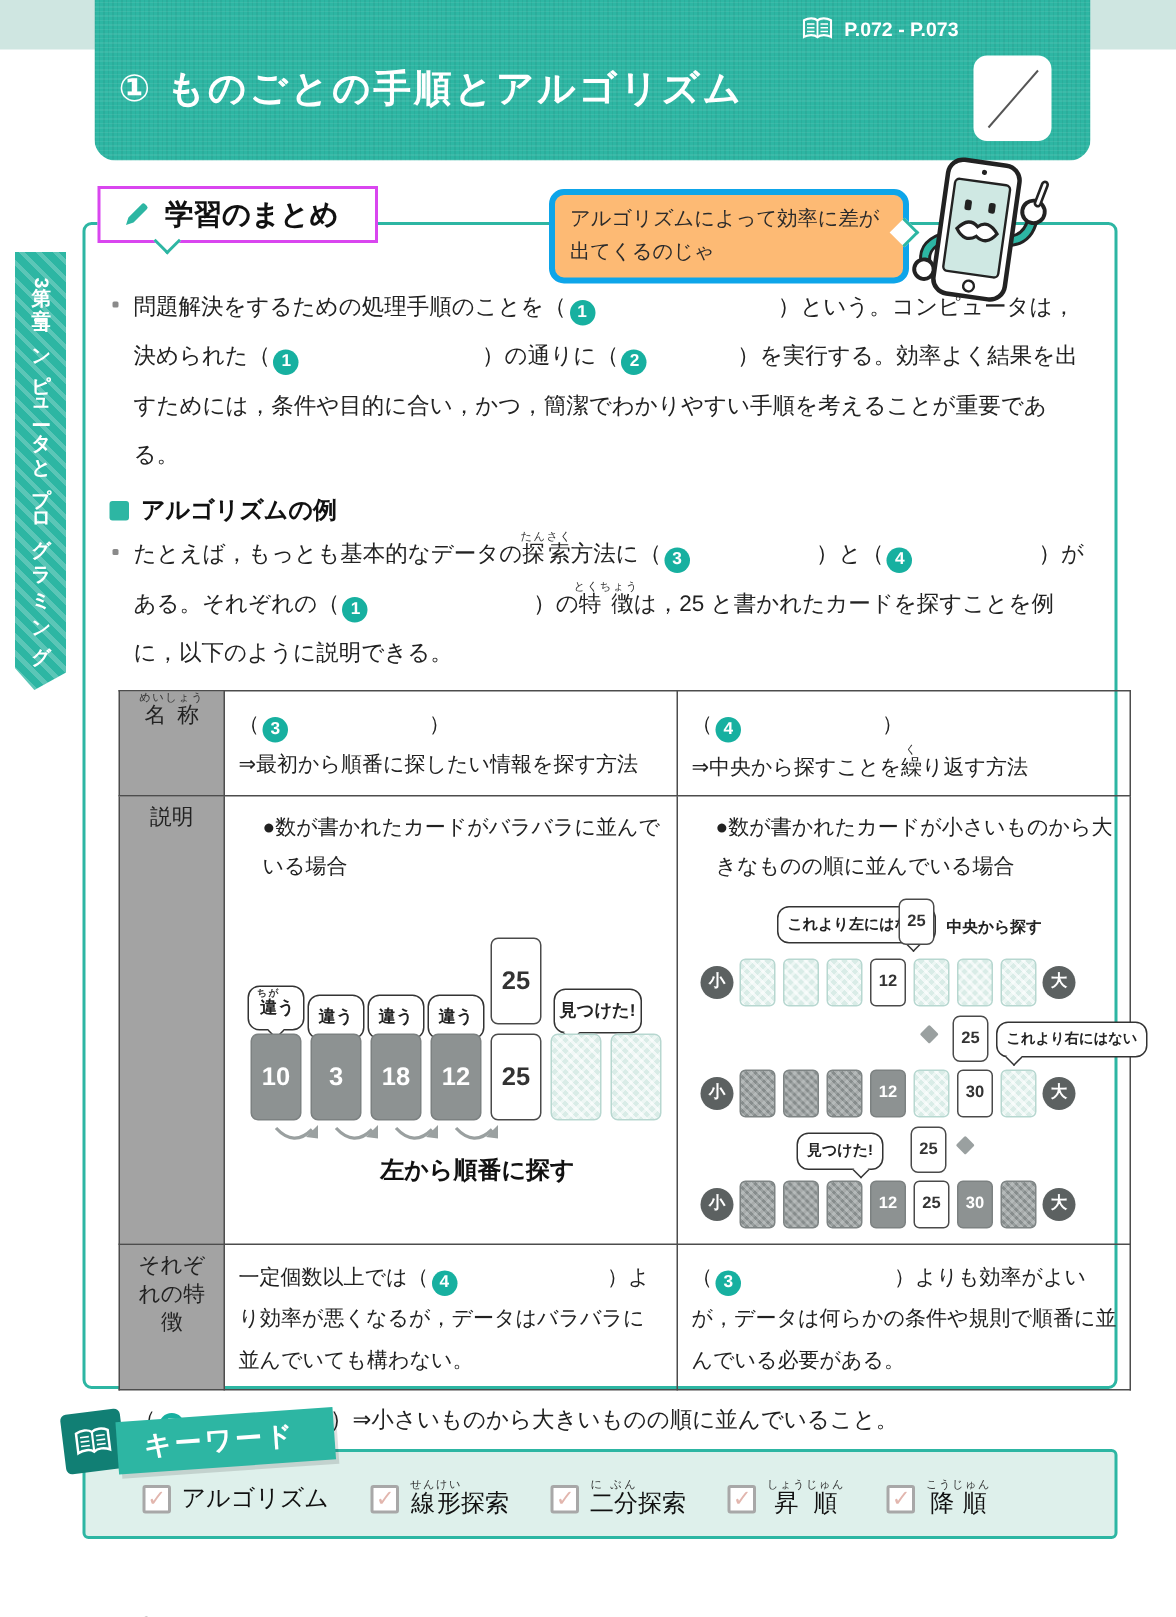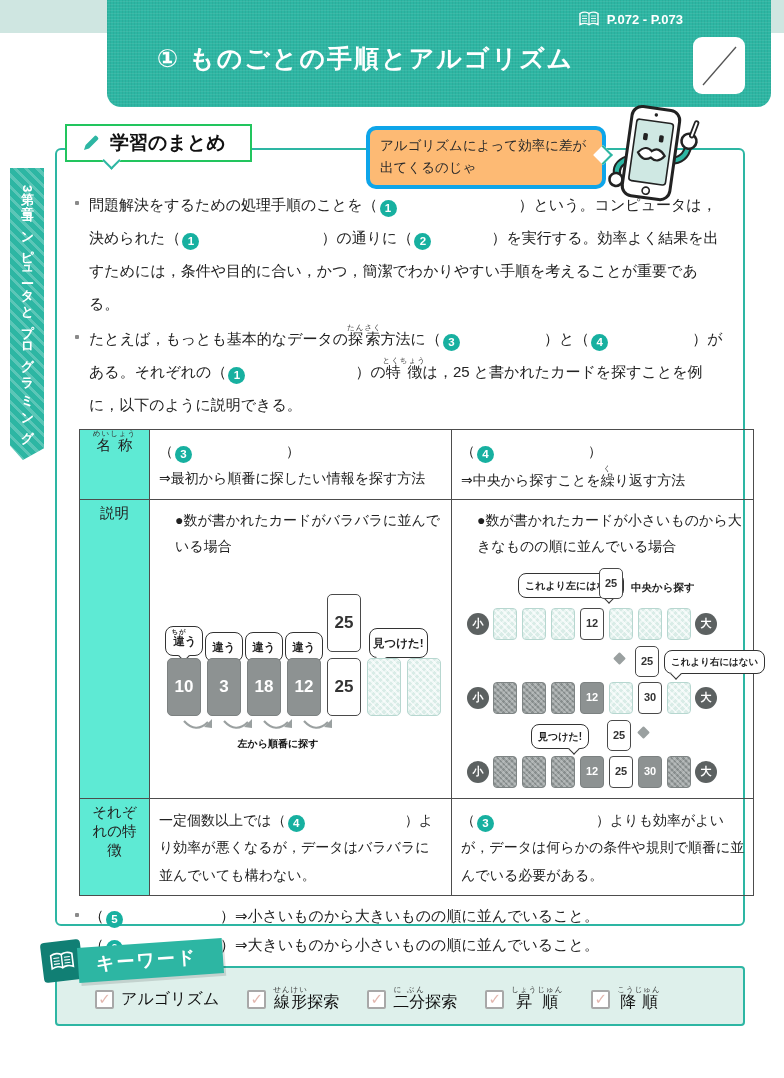--- a/index.html
+++ b/index.html
@@ -9,37 +9,36 @@
     font-family:"Liberation Sans","DejaVu Sans",sans-serif; color:#2b2b2b;
   }
   
   .top-strip { position:absolute; left:0; top:0; width:784px; height:33px; background:#cfe6e1; }
   .banner {
     position:absolute; left:63px; top:0; width:664px; height:107px;
     background:#2db6a3;
     background-image:repeating-linear-gradient(0deg, rgba(255,255,255,.07) 0 1px, transparent 1px 3px),
                      repeating-linear-gradient(90deg, rgba(0,0,0,.05) 0 1px, transparent 1px 3px);
     border-radius:0 0 14px 14px;
-    margin-left:44px;
-  }
-  .banner-title { position:absolute; left:50px; top:42px; color:#fff; font-size:25px; font-weight:bold; letter-spacing:2px; }
+  }
+  .banner-title { position:absolute; left:16px; top:42px; color:#fff; font-size:25px; font-weight:bold; letter-spacing:2px; }
   .page-ref { position:absolute; right:88px; top:11px; display:flex; align-items:center; gap:7px; color:#fff; font-size:13px; font-weight:bold; }
   .answer-box { position:absolute; right:26px; top:37px; width:52px; height:57px; background:#fff; border-radius:9px; }
   
   .ribbon {
     position:absolute; left:10px; top:168px; width:34px; height:292px;
     background:#2db6a3;
     background-image:repeating-linear-gradient(45deg, rgba(255,255,255,.22) 0 3px, transparent 3px 8px);
     clip-path:polygon(0 0,100% 0,100% 96%,38% 100%,0 95%);
     display:flex; justify-content:center; padding-top:14px;
   }
   .ribbon span { writing-mode:vertical-rl; color:#fff; font-size:13px; font-weight:bold; letter-spacing:3px; }
   
   .summary-badge {
-    position:absolute; left:65px; top:124px; background:#fff; border:2px solid #22c55e;
+    position:absolute; left:65px; top:124px; background:#fff; border:2px solid #d946ef;
     display:flex; align-items:center; gap:9px; padding:4px 24px 4px 14px; z-index:5;
     font-size:19px; font-weight:bold; color:#111;
   }
   .summary-badge::after {
     content:""; position:absolute; left:38px; bottom:-7px; width:11px; height:11px; background:#fff;
     border-right:2px solid #2db6a3; border-bottom:2px solid #2db6a3; transform:rotate(45deg);
   }
   .speech {
     position:absolute; left:366px; top:126px; width:240px; background:#fdba74; border:4px solid #0ea5e9;
     border-radius:10px; padding:5px 10px; font-size:13.5px; line-height:1.65; z-index:5;
@@ -61,21 +60,21 @@
   .nb {
     display:inline-flex; justify-content:center; align-items:center; width:17px; height:17px;
     background:#17b0a0; color:#fff; border-radius:50%; font-size:11.5px; font-weight:bold;
     vertical-align:-2px; margin:0 2px;
   }
   .blank { display:inline-block; height:1px; }
   ruby rt { font-size:7.5px; color:#333; letter-spacing:1px; }
   
   table.algo { border-collapse:collapse; margin:8px 0 0 6px; table-layout:fixed; width:675px; }
   table.algo td { border:1.5px solid #4d4d4d; vertical-align:top; }
-  td.rowhead { width:70px; background:#5eead4; text-align:center; vertical-align:middle; font-size:14.5px; color:#222; padding:4px 6px; }
+  td.rowhead { width:70px; background:#a3a3a3; text-align:center; vertical-align:middle; font-size:14.5px; color:#222; padding:4px 6px; }
   td.cell { width:302px; padding:8px 8px 6px 9px; font-size:14px; line-height:1.95; color:#222; }
   .cell-line { font-size:14px; line-height:1.9; }
   
   .diag-head { font-size:14px; line-height:1.85; color:#222;margin-left:16px; }
   .ldiag { position:relative; height:196px; margin-top:10px; }
   .bdiag { position:relative; height:224px; margin-top:8px; }
   .card { border-radius:5px; display:flex; align-items:center; justify-content:center; font-weight:bold; }
   .lcards { position:absolute; left:8px; top:88px; display:flex; gap:6px; }
   .lcards .card { width:34px; height:58px; font-size:17px; }
   .bcards { display:flex; gap:5px; margin:0 4px; }
@@ -104,21 +103,21 @@
   .tail-bl::after {
     content:""; position:absolute; left:7px; bottom:-5px; width:7px; height:7px; background:#fff;
     border-right:1.5px solid #333; border-bottom:1.5px solid #333; transform:rotate(45deg);
   }
   .tail-br::after {
     content:""; position:absolute; right:10px; bottom:-5px; width:7px; height:7px; background:#fff;
     border-right:1.5px solid #333; border-bottom:1.5px solid #333; transform:rotate(45deg);
   }
   .target-card { position:absolute; background:#fff; border:1.5px solid #4a4a4a; border-radius:5px;
     display:flex; align-items:center; justify-content:center; font-weight:bold; color:#333; }
-  .lcaption { position:absolute; left:14px; top:164px; width:210px; text-align:center; font-size:10px; font-weight:bold; color:#111; }
+  .lcaption { position:absolute; left:14px; top:164px; width:210px; text-align:right; font-size:16px; font-weight:bold; color:#111; }
   .brow { position:absolute; left:6px; display:flex; align-items:center; }
   .bcircle { width:22px; height:22px; border-radius:50%; background:#5c6161; color:#fff; font-size:11px; font-weight:bold;
     display:flex; align-items:center; justify-content:center; flex:0 0 auto; }
   .abubble { position:absolute; background:#fff; border:1.5px solid #333; border-radius:8px; padding:2px 6px;
     font-size:10px; font-weight:bold; white-space:nowrap; color:#222; }
   .bnote { position:absolute; font-size:10.5px; font-weight:bold; color:#222; }
   .diamond { position:absolute; width:9px; height:9px; background:#9aa0a0; transform:rotate(45deg); border-radius:1px; }
   
   .kw-badge { position:absolute; left:42px; top:941px; z-index:5; display:flex; align-items:flex-start; }
   .kw-book { width:40px; height:40px; background:#117f74; border-radius:4px; transform:rotate(-7deg);
@@ -193,20 +192,24 @@
   </svg>
 </div>
 
 <div class="main-box">
 
   <div class="para">
     <span class="pdot"></span>
     <span>問題解決をするための処理手順のことを（<span class="nb">1</span><span class="blank" style="width: 120px;"></span>）という。コンピュータは，決められた（<span class="nb">1</span><span class="blank" style="width: 120px;"></span>）の通りに（<span class="nb">2</span><span class="blank" style="width: 58px;"></span>）を実行する。効率よく結果を出すためには，条件や目的に合い，かつ，簡潔でわかりやすい手順を考えることが重要である。</span>
   </div>
 
+  <div class="sec-head" style="margin-top:10px;">
+    <span class="sq"></span>
+    <span>アルゴリズムの例</span>
+  </div>
   <div class="para">
     <span class="pdot"></span>
     <span>たとえば，もっとも基本的なデータの<ruby>探索<rt>たんさく</rt></ruby>方法に（<span class="nb">3</span><span class="blank" style="width: 82px;"></span>）と（<span class="nb">4</span><span class="blank" style="width: 82px;"></span>）がある。それぞれの（<span class="nb">1</span><span class="blank" style="width: 108px;"></span>）の<ruby>特徴<rt>とくちょう</rt></ruby>は，25 と書かれたカードを探すことを例に，以下のように説明できる。</span>
   </div>
 
   <table class="algo">
     <tbody>
         <tr>
       <td class="rowhead"><ruby>名称<rt>めいしょう</rt></ruby></td>
       <td class="cell">

